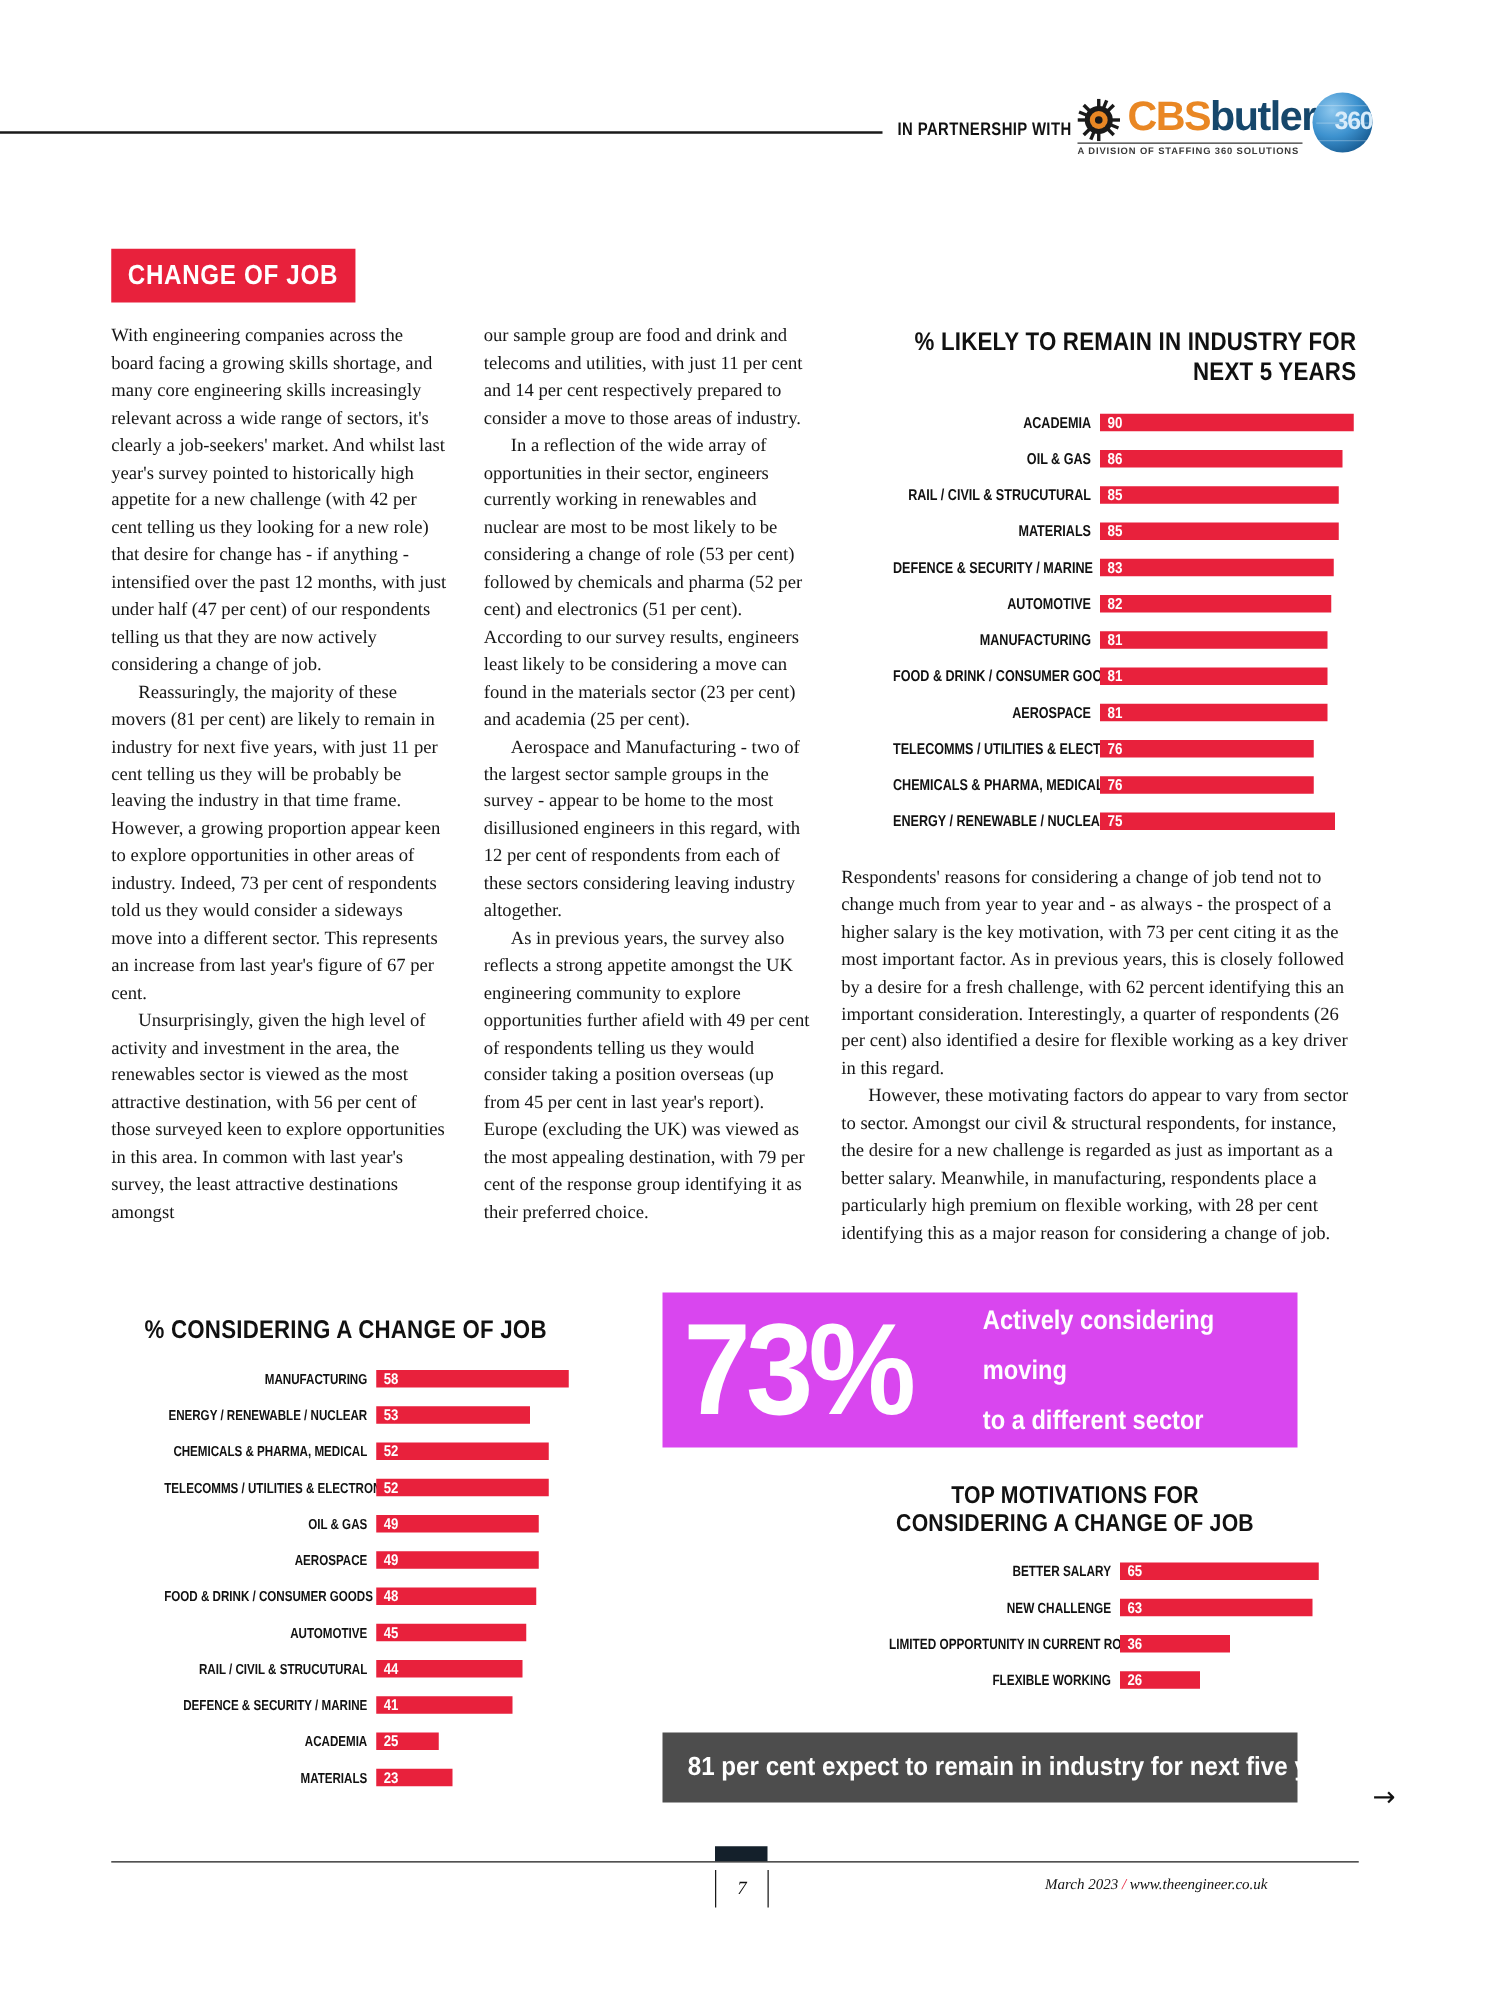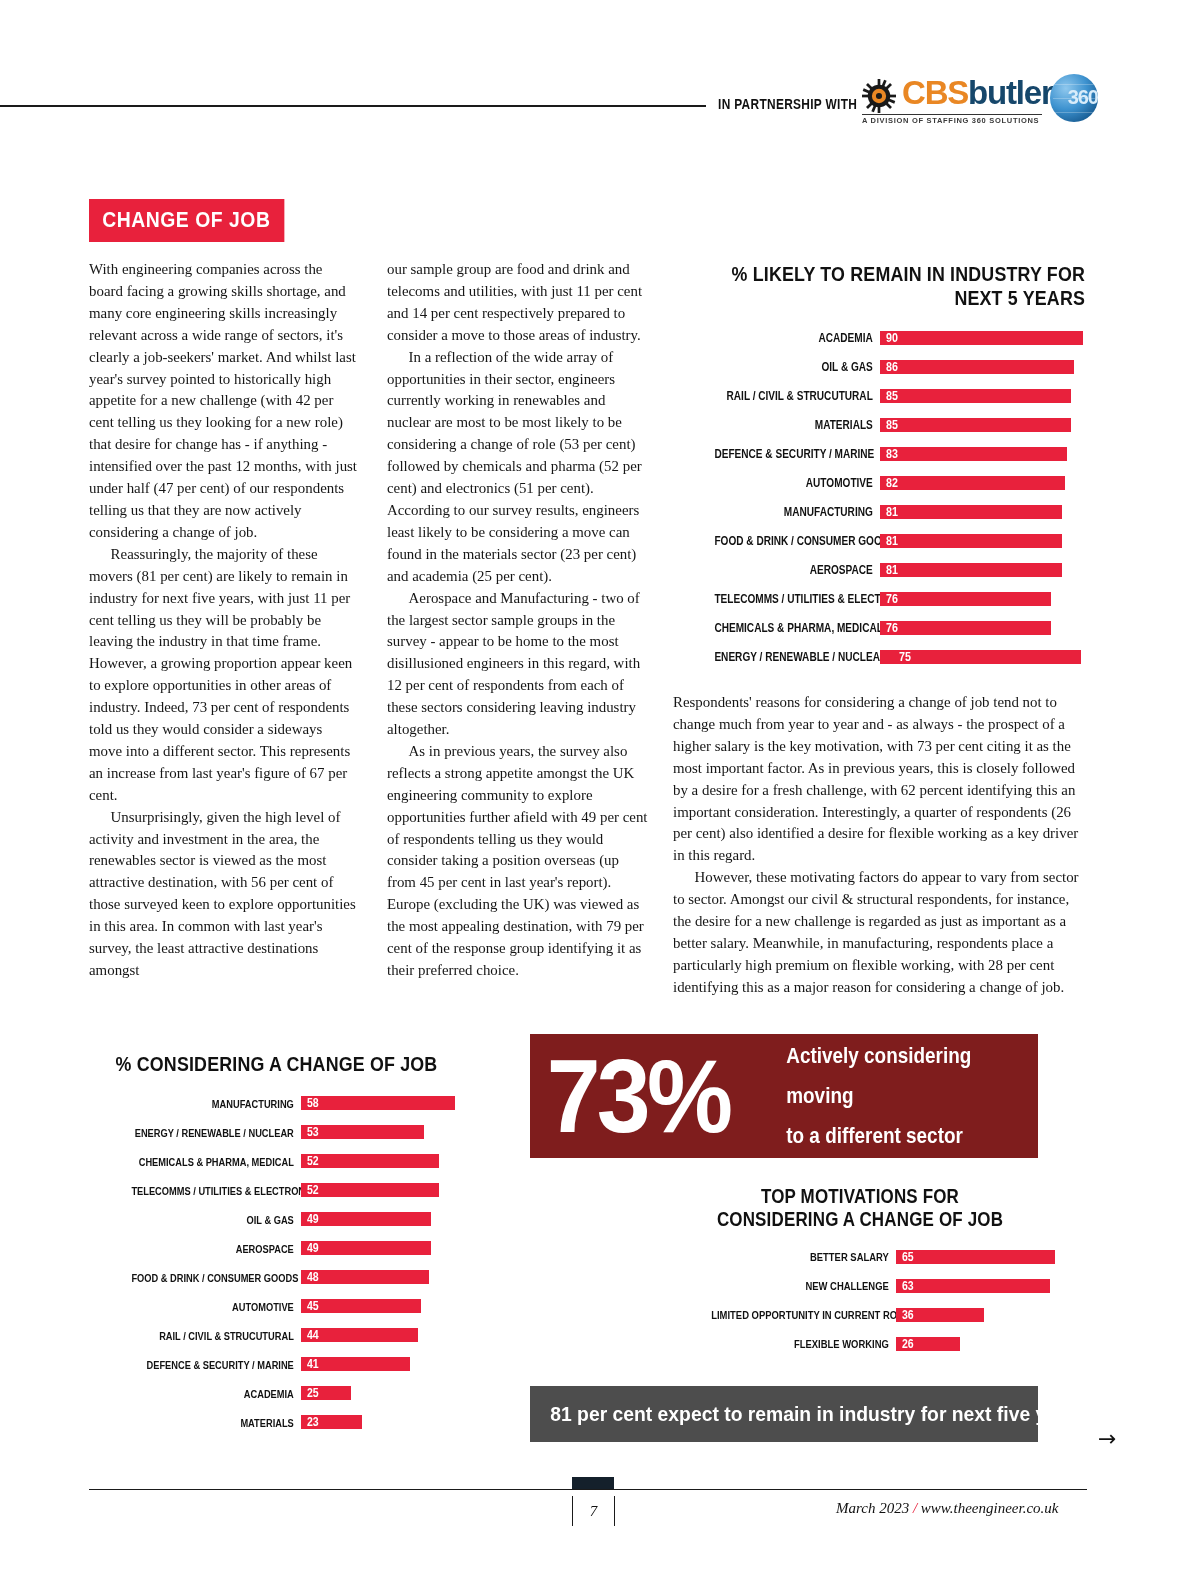--- a/index.html
+++ b/index.html
@@ -237,21 +237,21 @@
   #chart-motivations .bar-label { width: 222px; font-size: 11.8px; padding-right: 9px; }
   #chart-motivations .bar-value { font-size: 12.4px; padding-left: 7px; }
 
   
   #callout-73 {
     position: absolute;
     top: 1034px;
     left: 530px;
     width: 508px;
     height: 124px;
-    background: #7f1d1d;
+    background: #d946ef;
     display: flex;
     align-items: center;
   }
   .callout-number {
     font-family: "Liberation Sans", sans-serif;
     font-weight: bold;
     font-size: 104px;
     color: #ffffff;
     line-height: 104px;
     letter-spacing: -4px;
@@ -344,21 +344,21 @@
     font-style: italic;
     font-size: 15px;
     color: #111;
   }
   .footer-credit {
     position: absolute;
     top: 1500px;
     left: 836px;
     font-family: "Liberation Serif", serif;
     font-style: italic;
-    font-size: 15px;
+    font-size: 12px;
     color: #111;
     white-space: nowrap;
   }
   .footer-credit .slash { color: #E8213C; font-style: italic; }
 </style>
 </head>
 <body>
 
 <div class="header">
   <div class="header-rule"></div>
@@ -507,21 +507,21 @@
         <div class="bar-label">CHEMICALS &amp; PHARMA, MEDICAL</div>
         <div class="bar-track">
           <div class="bar-fill" style="width: 171px;">
             <span class="bar-value">76</span>
           </div>
         </div>
       </div>
       <div class="bar-row">
         <div class="bar-label">ENERGY / RENEWABLE / NUCLEAR</div>
         <div class="bar-track">
-          <div class="bar-fill" style="width: 188px; padding-left: 13px;">
+          <div class="bar-fill" style="width: 188px;">
             <span class="bar-value">75</span>
           </div>
         </div>
       </div>
     </div>
 </div>
 
 <div id="chart-consider">
   <div class="chart-title">% CONSIDERING A CHANGE OF JOB</div>
   <div class="bars">

